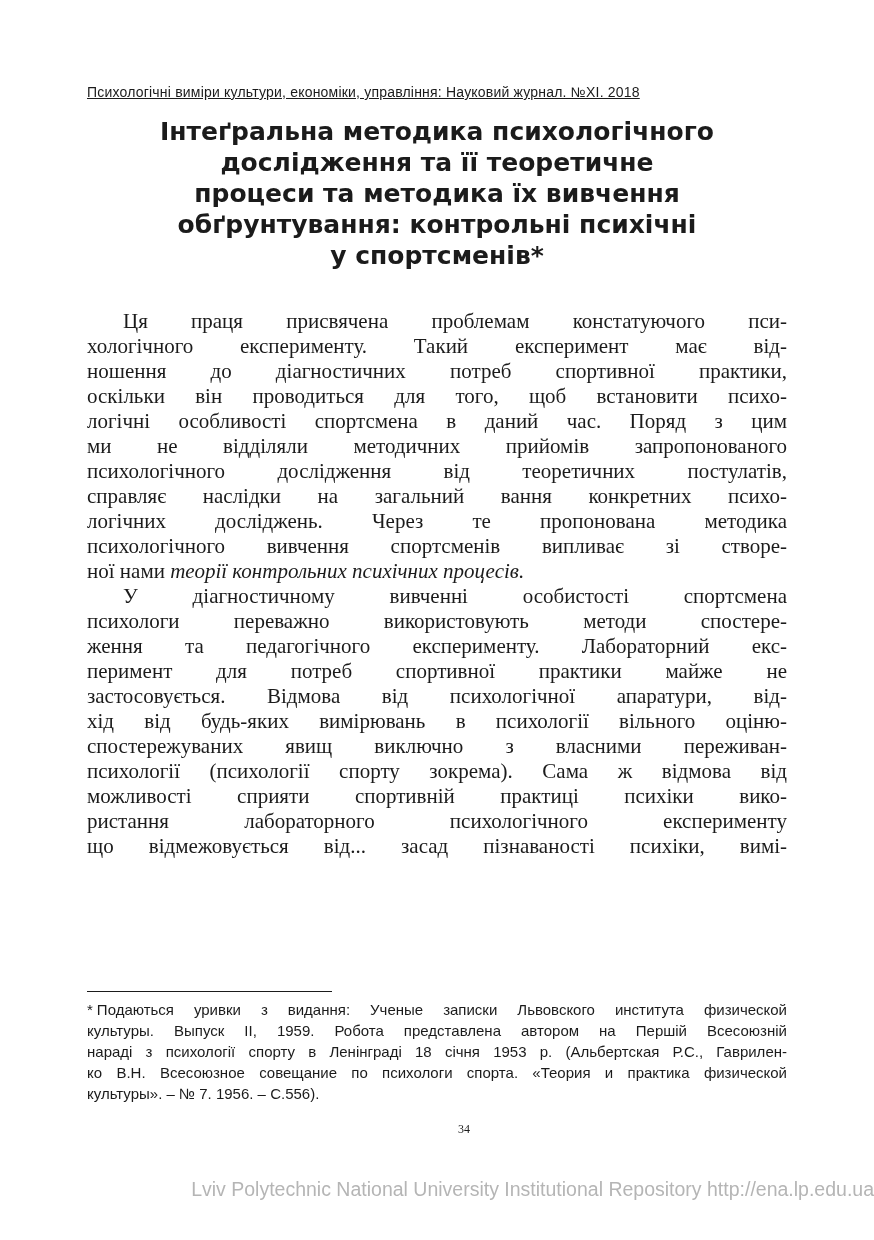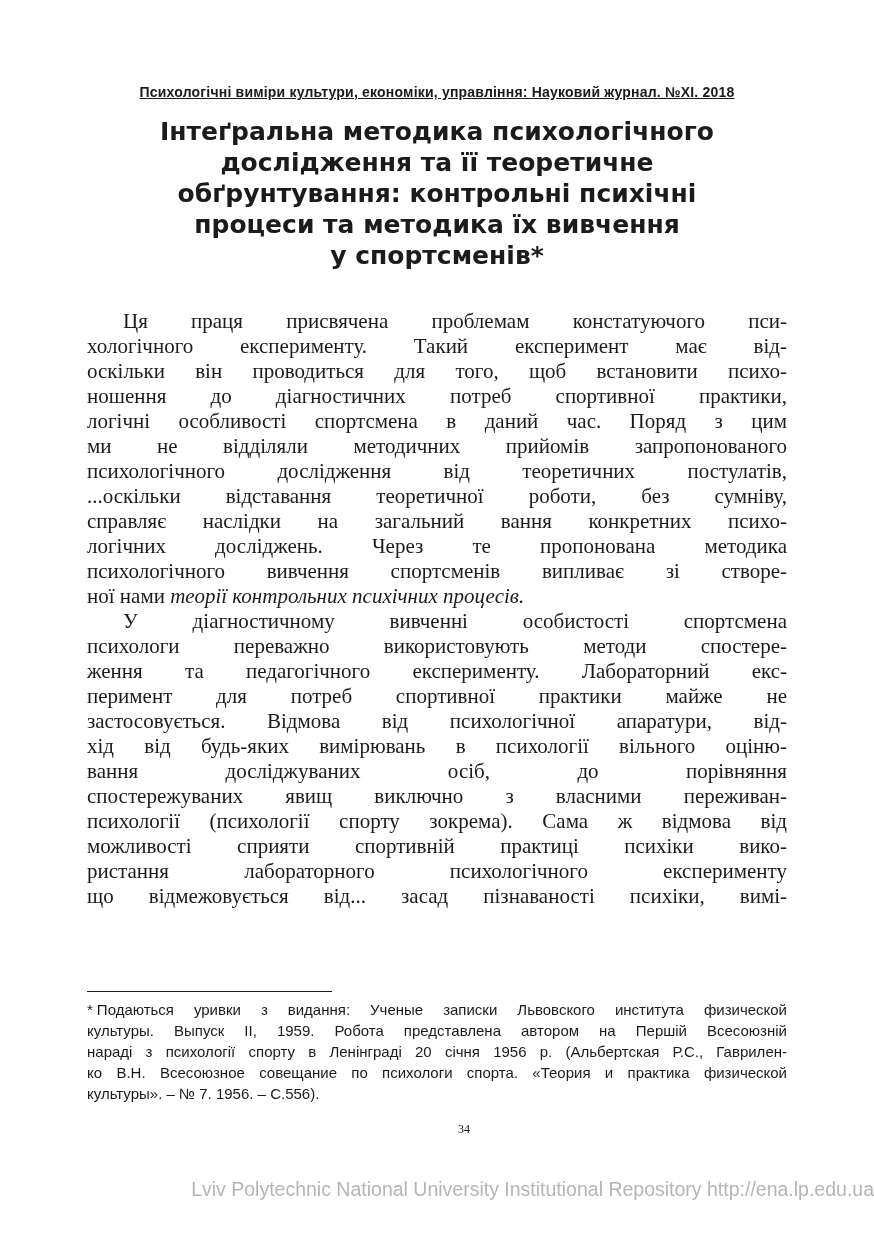--- a/index.html
+++ b/index.html
@@ -10,23 +10,22 @@
     height: 1240px;
     background: #ffffff;
     color: #1b1b1b;
     overflow: hidden;
   }
   .running-header {
     position: absolute;
     top: 84px;
     left: 87px;
     width: 700px;
-    text-align: center;
     font-family: "Liberation Sans", sans-serif;
-    font-weight: bold;
+    font-weight: normal;
     font-size: 14px;
     letter-spacing: 0.2px;
     text-decoration: underline;
   }
   .title {
     position: absolute;
     top: 116px;
     left: 57px;
     width: 760px;
     text-align: center;
@@ -97,62 +96,60 @@
 </head>
 <body>
 
 <div class="page">
 
   <div class="running-header">Психологічні виміри культури, економіки, управління: Науковий журнал. №XI. 2018</div>
 
   <div class="title">
       <div>Інтеґральна методика психологічного</div>
       <div>дослідження та її теоретичне</div>
+      <div>процеси та методика їх вивчення</div>
       <div>обґрунтування: контрольні психічні</div>
-      <div>процеси та методика їх вивчення</div>
       <div>у спортсменів*</div>
     </div>
 
   <div class="article-body">
       <div>
         <div class="body-line indent">Ця праця присвячена проблемам констатуючого пси-</div>
         <div class="body-line">хологічного експерименту. Такий експеримент має від-</div>
+        <div class="body-line">ношення до діагностичних потреб спортивної практики,</div>
         <div class="body-line">оскільки він проводиться для того, щоб встановити психо-</div>
-        <div class="body-line">ношення до діагностичних потреб спортивної практики,</div>
         <div class="body-line">логічні особливості спортсмена в даний час. Поряд з цим</div>
         <div class="body-line">ми не відділяли методичних прийомів запропонованого</div>
         <div class="body-line">психологічного дослідження від теоретичних постулатів,</div>
-        <div class="body-line">...оскільки відставання теоретичної роботи, без сумніву,</div>
         <div class="body-line">справляє наслідки на загальний вання конкретних психо-</div>
         <div class="body-line">логічних досліджень. Через те пропонована методика</div>
         <div class="body-line">психологічного вивчення спортсменів випливає зі створе-</div>
         <div class="body-line last">ної нами <i>теорії контрольних психічних процесів.</i></div>
       </div>
       <div>
         <div class="body-line indent">У діагностичному вивченні особистості спортсмена</div>
         <div class="body-line">психологи переважно використовують методи спостере-</div>
         <div class="body-line">ження та педагогічного експерименту. Лабораторний екс-</div>
         <div class="body-line">перимент для потреб спортивної практики майже не</div>
         <div class="body-line">застосовується. Відмова від психологічної апаратури, від-</div>
         <div class="body-line">хід від будь-яких вимірювань в психології вільного оціню-</div>
-        <div class="body-line">вання досліджуваних осіб, до порівняння</div>
         <div class="body-line">спостережуваних явищ виключно з власними переживан-</div>
         <div class="body-line">психології (психології спорту зокрема). Сама ж відмова від</div>
         <div class="body-line">можливості сприяти спортивній практиці психіки вико-</div>
         <div class="body-line">ристання лабораторного психологічного експерименту</div>
         <div class="body-line">що відмежовується від... засад пізнаваності психіки, вимі-</div>
       </div>
     </div>
 
   <div class="fn-sep"></div>
 
   <div class="footnote">
       <div class="fn-line"><span class="fn-marker">*</span>Подаються уривки з видання: Ученые записки Львовского института физической</div>
       <div class="fn-line">культуры. Выпуск II, 1959. Робота представлена автором на Першій Всесоюзній</div>
-      <div class="fn-line">нараді з психології спорту в Ленінграді 20 січня 1956 р. (Альбертская Р.С., Гаврилен-</div>
+      <div class="fn-line">нараді з психології спорту в Ленінграді 18 січня 1953 р. (Альбертская Р.С., Гаврилен-</div>
       <div class="fn-line">ко В.Н. Всесоюзное совещание по психологи спорта. «Теория и практика физической</div>
       <div class="fn-line last">культуры». – № 7. 1956. – С.556).</div>
     </div>
 
   <div class="page-number">34</div>
 
   <div class="repo-footer">Lviv Polytechnic National University Institutional Repository http://ena.lp.edu.ua</div>
 
 </div>
 

